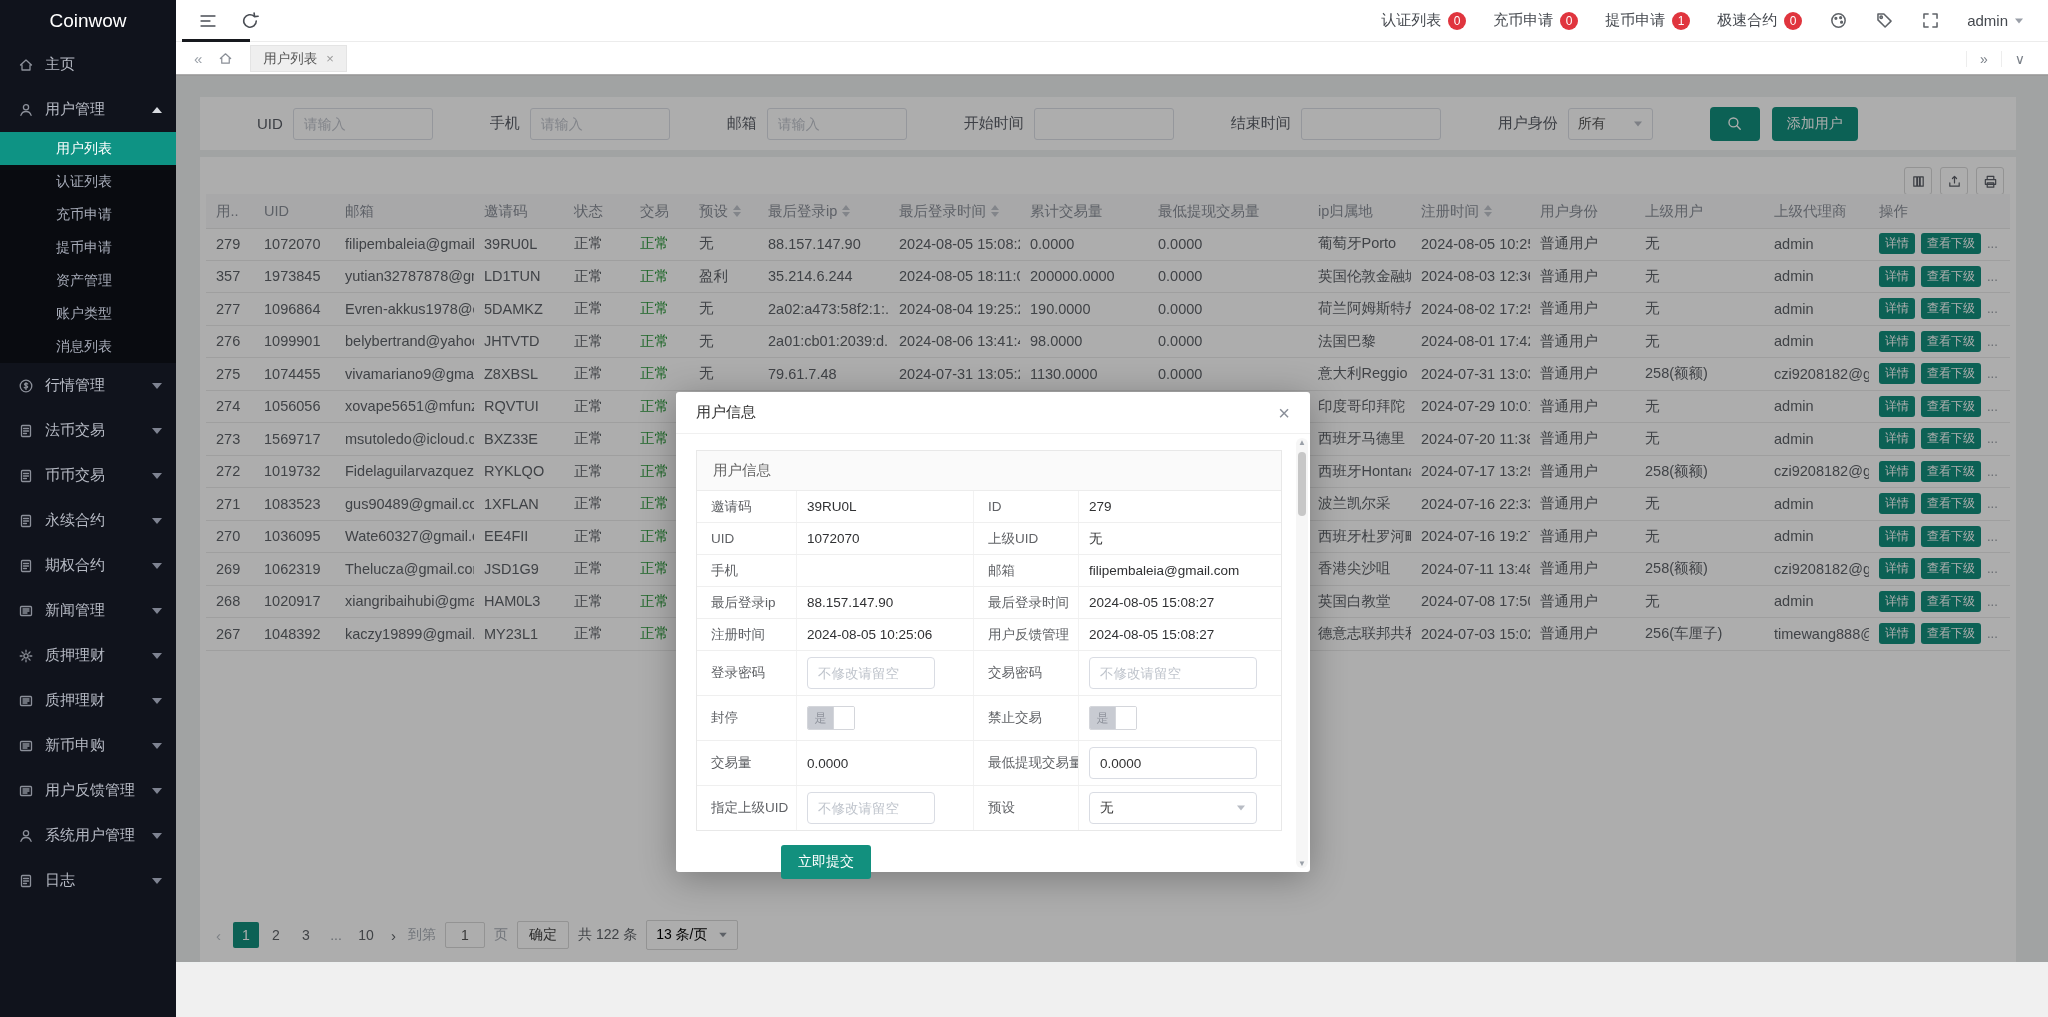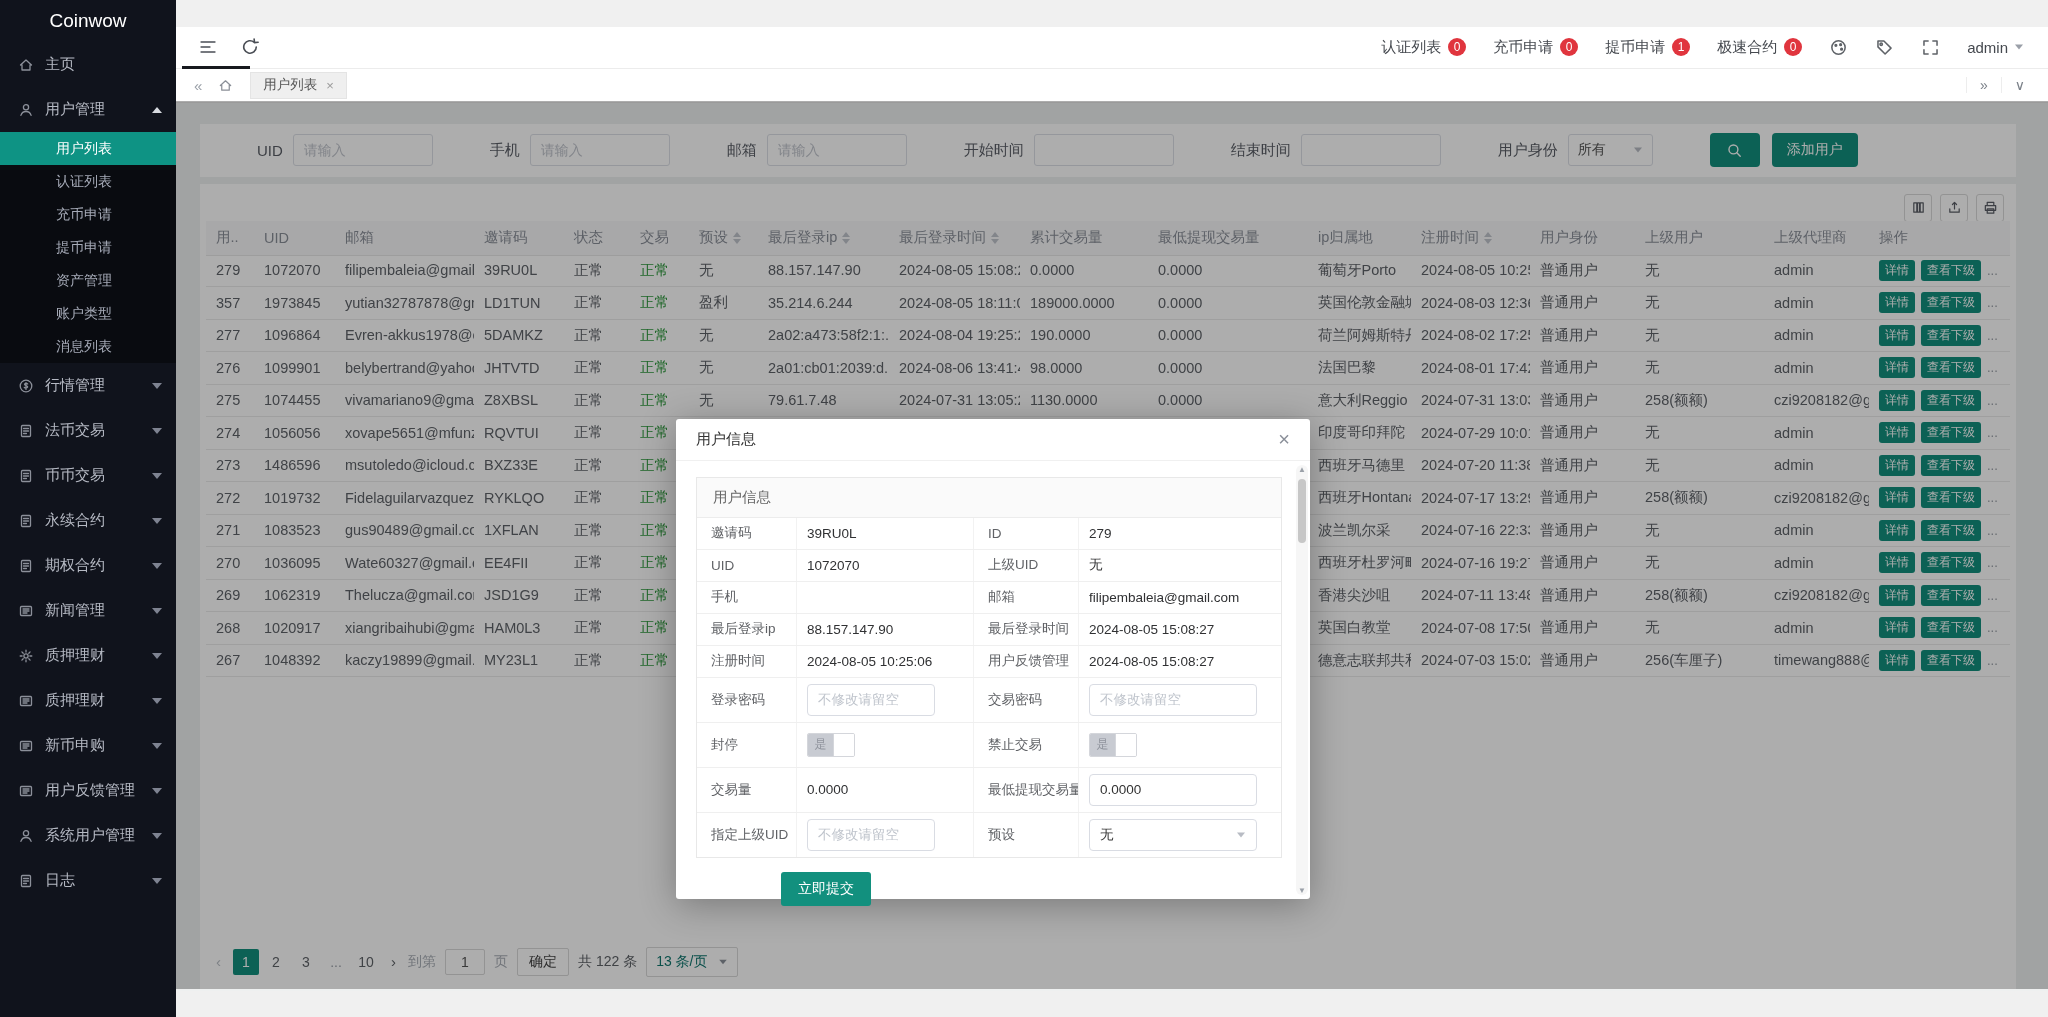--- a/index.html
+++ b/index.html
@@ -1,17 +1,17 @@
 <!DOCTYPE html>
 <html><head>
 <meta charset="utf-8">
 <style>
   html,body{margin:0;padding:0;background:#e9e9e9;}
   .page{position:relative;width:2048px;height:1017px;overflow:hidden;display:flex;
-        font-family:"Liberation Sans","DejaVu Sans",sans-serif;background:#f0f0f0;align-items:center;}
+        font-family:"Liberation Sans","DejaVu Sans",sans-serif;background:#f0f0f0;}
   
   .sidebar{width:176px;height:1017px;background:#10131c;flex-shrink:0;color:#b0b5c0;position:relative;z-index:60;}
   .logo{height:42px;display:flex;align-items:center;justify-content:center;color:#ffffff;font-size:19px;}
   .nav-item{height:45px;display:flex;align-items:center;padding:0 14px 0 18px;font-size:15px;cursor:pointer;color:#b6bac4;}
   .nav-item .icon{width:16px;height:16px;margin-right:11px;opacity:.75;display:inline-flex;}
   .nav-item .icon svg{width:16px;height:16px;}
   .nav-item .lbl{flex:1;overflow:hidden;white-space:nowrap;}
   .caret-down{width:0;height:0;border-left:5px solid transparent;border-right:5px solid transparent;border-top:6px solid #7e8391;}
   .caret-up{width:0;height:0;border-left:5px solid transparent;border-right:5px solid transparent;border-bottom:6px solid #d7dae0;}
   .submenu{background:#090b10;}
@@ -84,21 +84,21 @@
   .pagination{position:absolute;left:13px;bottom:12px;display:flex;align-items:center;font-size:14px;color:#666;gap:9px;}
   .pg-arrow{color:#b9bec5;font-size:15px;padding:0 3px;cursor:pointer;}
   .pg{min-width:26px;height:26px;display:inline-flex;align-items:center;justify-content:center;cursor:pointer;color:#5f6368;border-radius:2px;}
   .pg.active{background:#12907e;color:#fff;}
   .pg.ellipsis{cursor:default;color:#9aa0a8;}
   .goto-lbl{color:#a9aeb6;}
   .goto-inp{width:40px;height:26px;border:1px solid #d9d9d9;border-radius:2px;text-align:center;font-size:14px;color:#555;box-sizing:border-box;}
   .confirm-btn{height:28px;padding:0 11px;background:#fff;border:1px solid #d9d9d9;border-radius:2px;font-size:14px;color:#444;cursor:pointer;}
   .total-lbl{color:#5f6368;}
   .size-sel{height:28px;border:1px solid #d9d9d9;border-radius:2px;display:flex;align-items:center;gap:10px;
-            padding:0 9px;cursor:pointer;color:#0f766e;}
+            padding:0 9px;cursor:pointer;color:#000000;}
   .size-sel .caret-down{transform:scale(.75);border-top-color:#8a8f99;}
   
   .mask{position:absolute;left:0;top:74px;width:100%;height:888px;background:rgba(0,0,0,.32);z-index:40;}
   .modal{position:absolute;left:500px;top:392px;width:634px;height:480px;background:#fff;z-index:50;
          border-radius:3px;box-shadow:0 6px 36px rgba(0,0,0,.3);}
   .modal-header{height:42px;display:flex;align-items:center;padding:0 20px;font-size:15px;color:#333;
                 border-bottom:1px solid #f0f0f0;box-sizing:border-box;}
   .modal-close{margin-left:auto;color:#8a8f99;font-size:20px;line-height:1;cursor:pointer;}
   .modal-body{position:absolute;top:42px;left:0;right:0;bottom:0;padding:16px 0 0 20px;box-sizing:border-box;}
   .form-box{border:1px solid #e8e8e8;width:586px;box-sizing:border-box;}
@@ -514,21 +514,21 @@
             <div class="tr">
               <div class="td" style="width: 48px;">357</div>
               <div class="td" style="width: 81px;">1973845</div>
               <div class="td" style="width: 139px;">yutian32787878@gm...</div>
               <div class="td" style="width: 90px;">LD1TUN</div>
               <div class="td" style="width: 66px;">正常</div>
               <div class="td green" style="width: 59px;">正常</div>
               <div class="td" style="width: 69px;">盈利</div>
               <div class="td" style="width: 131px;">35.214.6.244</div>
               <div class="td" style="width: 131px;">2024-08-05 18:11:03</div>
-              <div class="td" style="width: 128px;">189000.0000</div>
+              <div class="td" style="width: 128px;">200000.0000</div>
               <div class="td" style="width: 160px;">0.0000</div>
               <div class="td" style="width: 103px;">英国伦敦金融城</div>
               <div class="td" style="width: 119px;">2024-08-03 12:36:12</div>
               <div class="td" style="width: 105px;">普通用户</div>
               <div class="td" style="width: 129px;">无</div>
               <div class="td" style="width: 105px;">admin</div>
               <div class="td actions" style="width: 140px;">
                 <span class="mini-btn">详情</span>
                 <span class="mini-btn">查看下级</span>
                 <span class="dots">...</span>
@@ -621,21 +621,21 @@
               <div class="td" style="width: 129px;">无</div>
               <div class="td" style="width: 105px;">admin</div>
               <div class="td actions" style="width: 140px;">
                 <span class="mini-btn">详情</span>
                 <span class="mini-btn">查看下级</span>
                 <span class="dots">...</span>
               </div>
             </div>
             <div class="tr">
               <div class="td" style="width: 48px;">273</div>
-              <div class="td" style="width: 81px;">1486596</div>
+              <div class="td" style="width: 81px;">1569717</div>
               <div class="td" style="width: 139px;">msutoledo@icloud.com</div>
               <div class="td" style="width: 90px;">BXZ33E</div>
               <div class="td" style="width: 66px;">正常</div>
               <div class="td green" style="width: 59px;">正常</div>
               <div class="td" style="width: 69px;"></div>
               <div class="td" style="width: 131px;"></div>
               <div class="td" style="width: 131px;"></div>
               <div class="td" style="width: 128px;"></div>
               <div class="td" style="width: 160px;"></div>
               <div class="td" style="width: 103px;">西班牙马德里</div>

